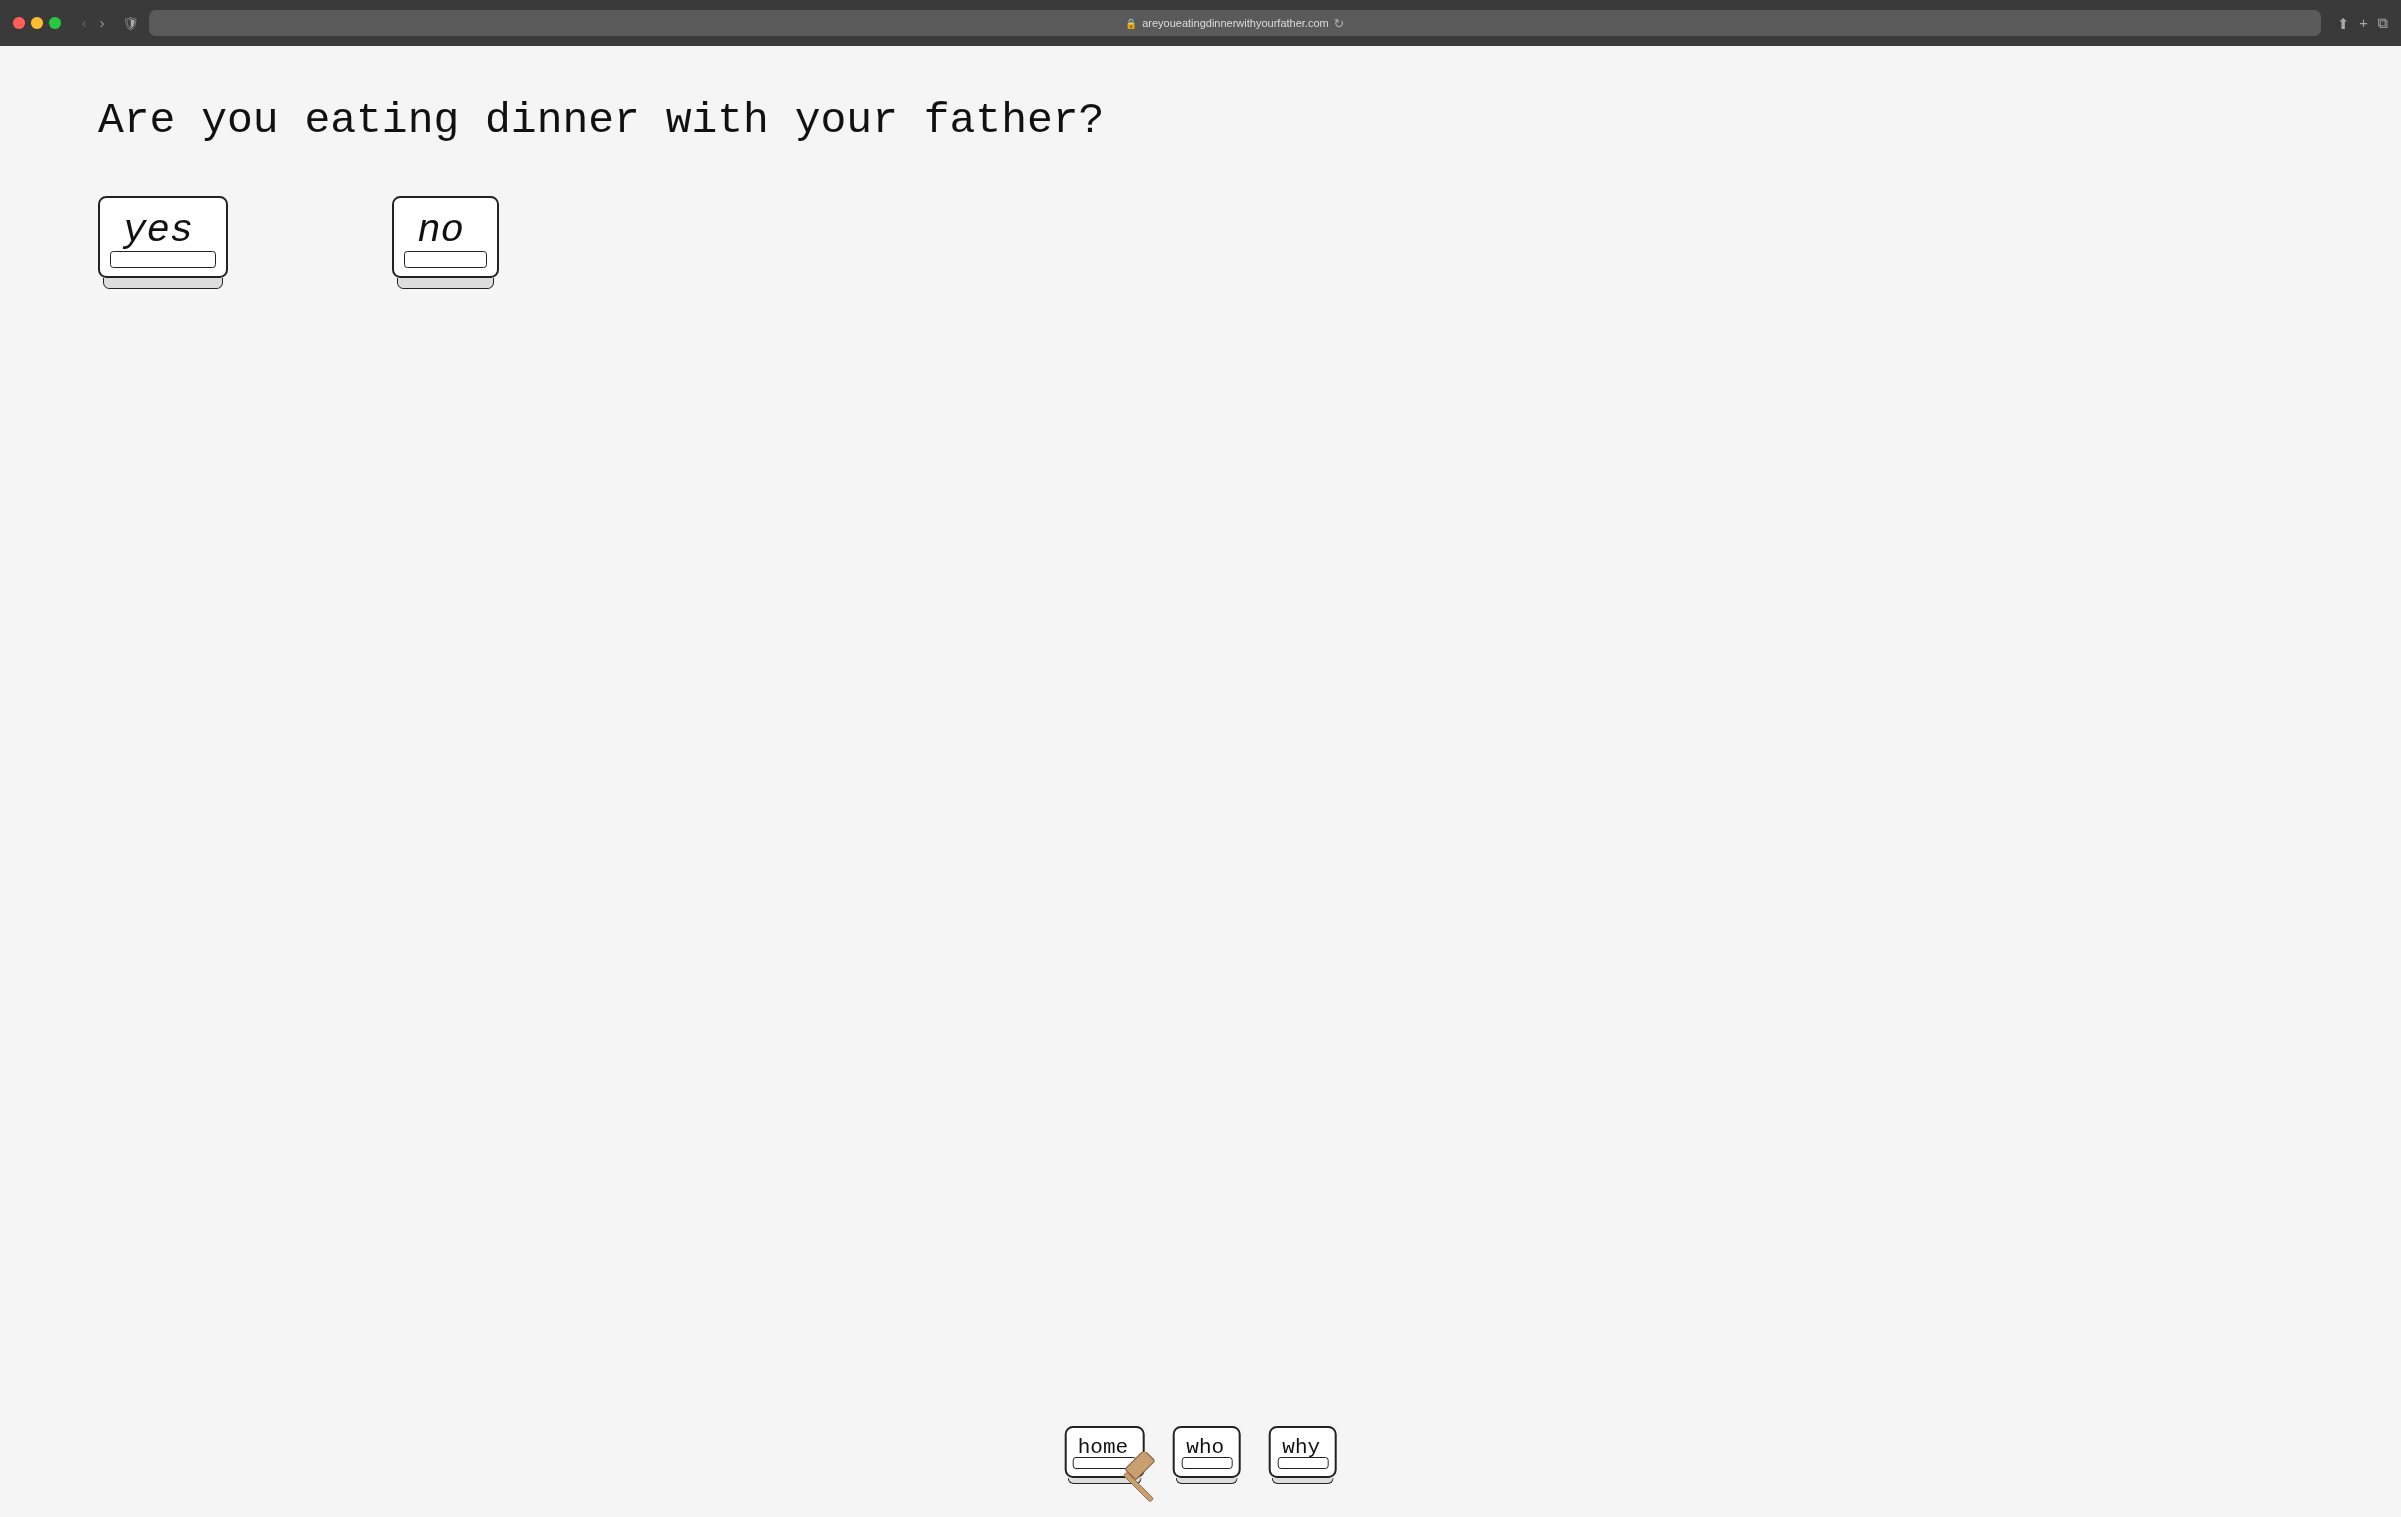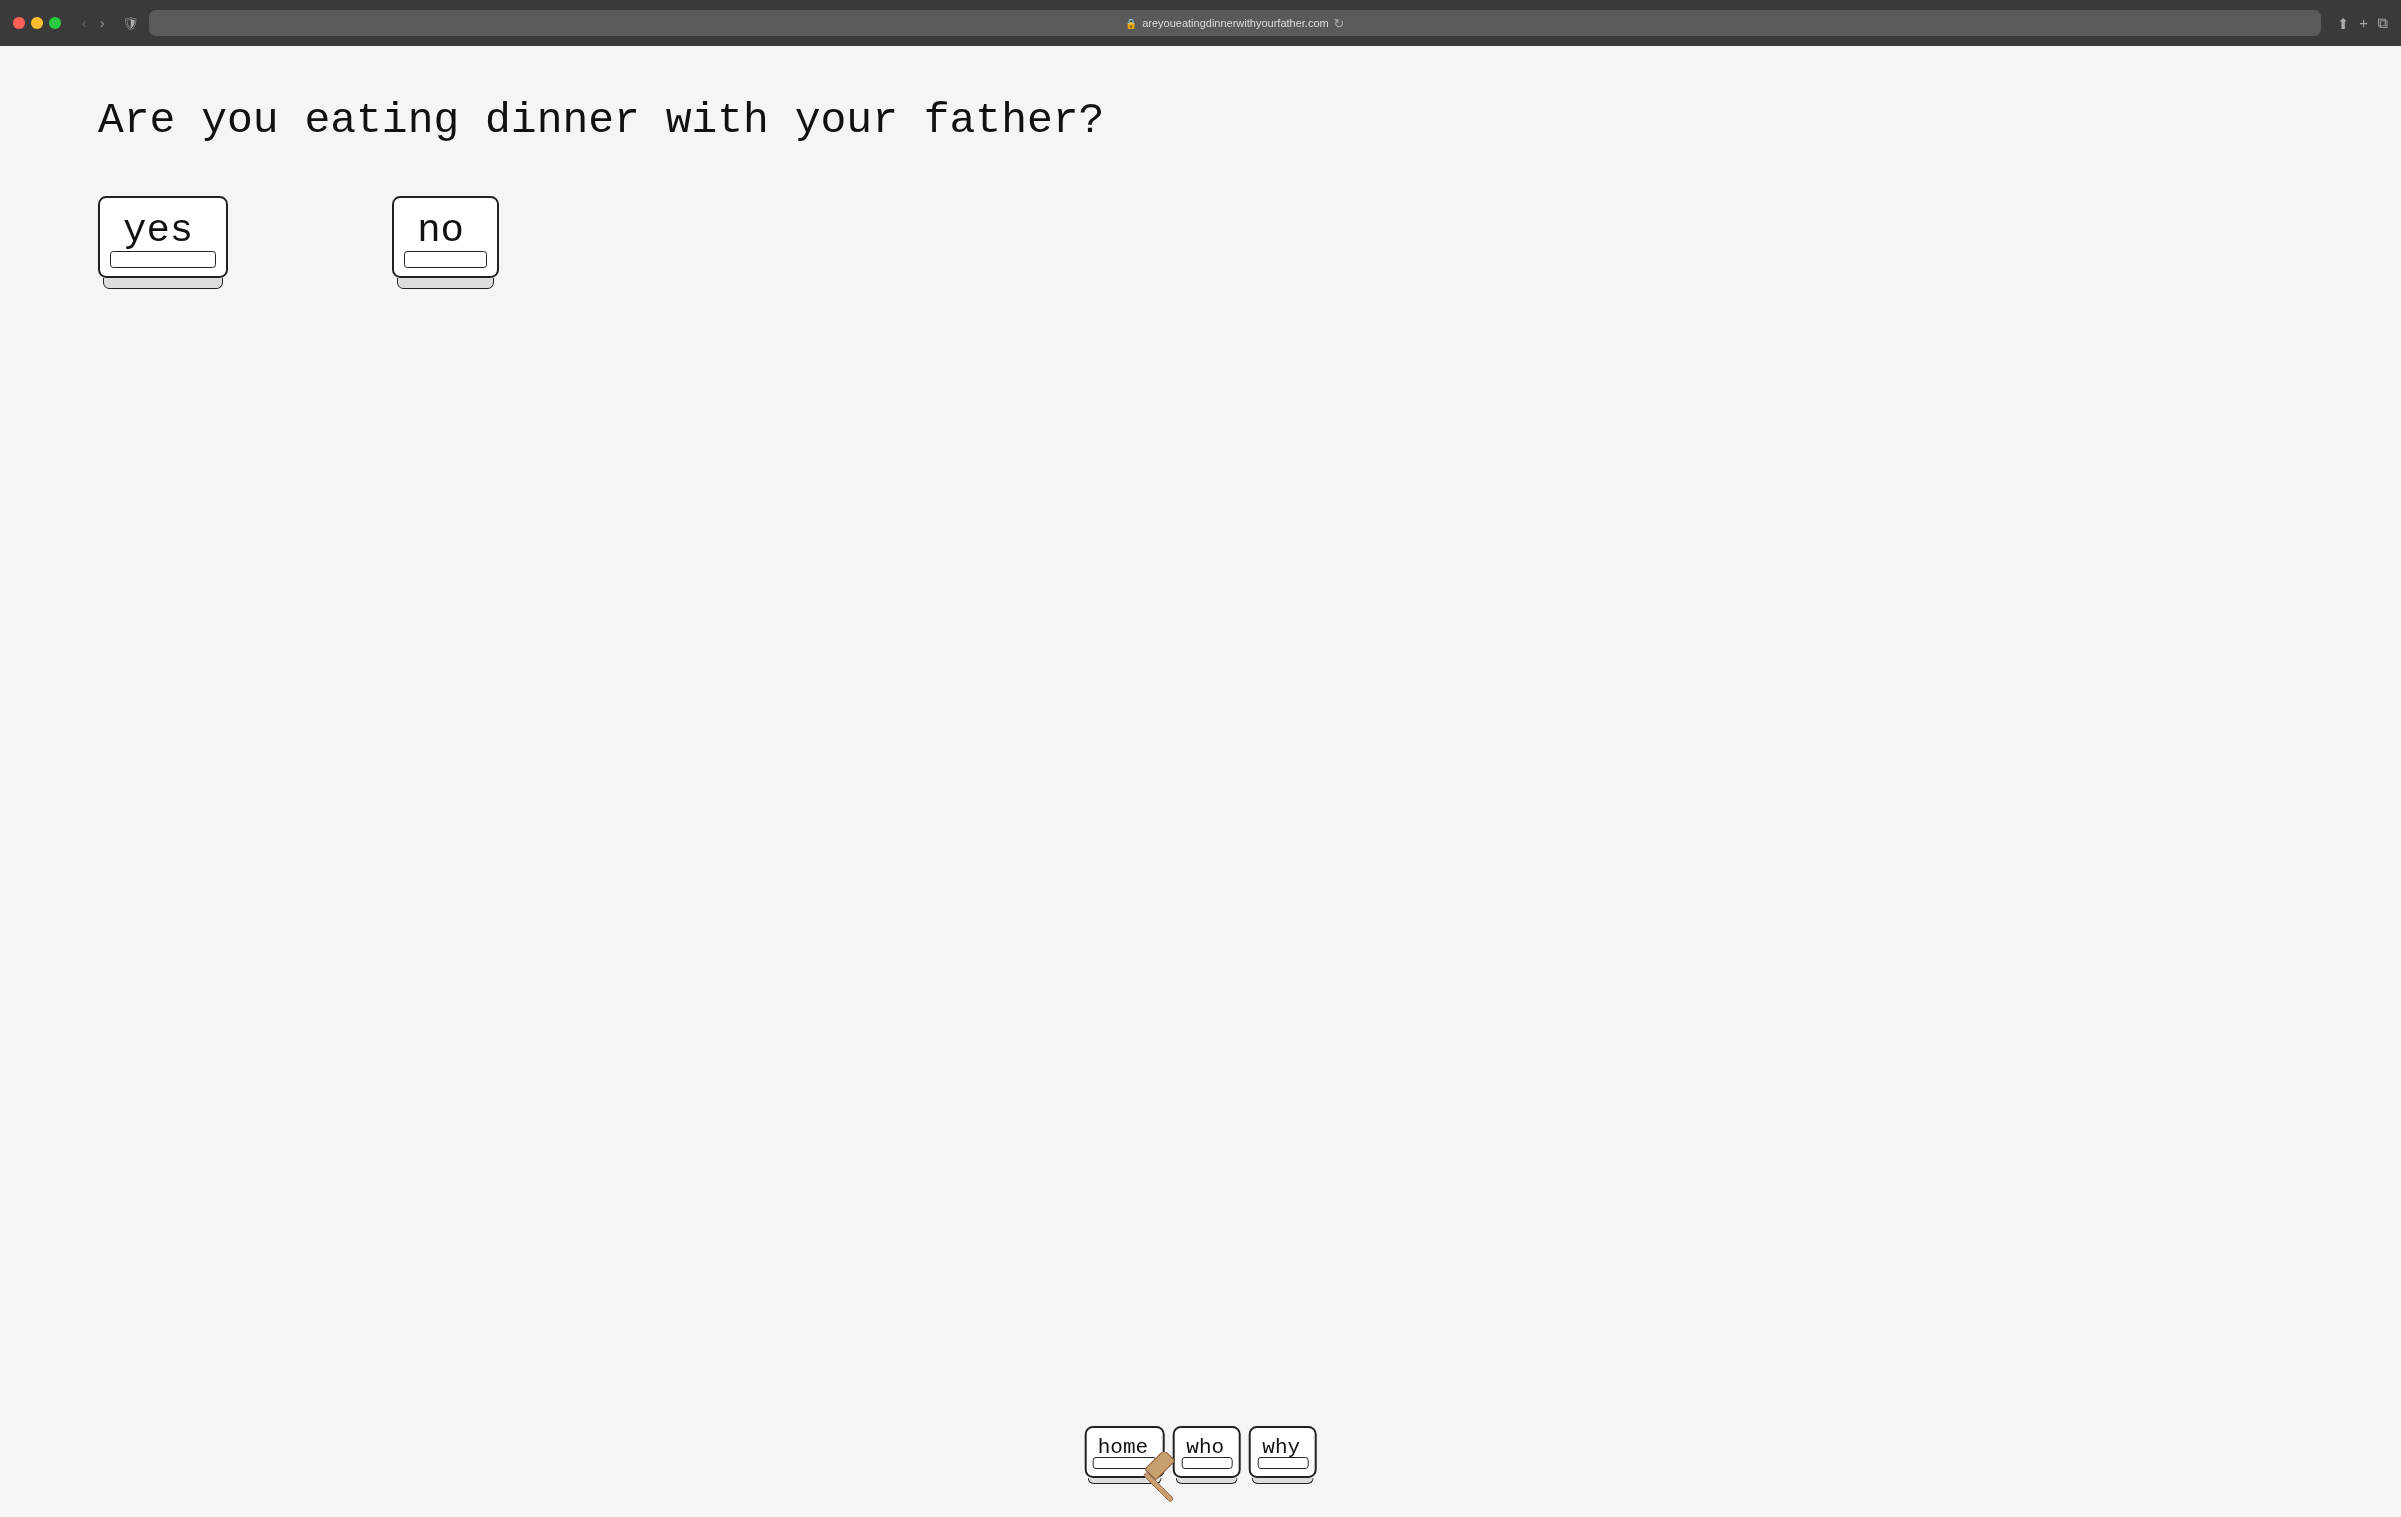--- a/index.html
+++ b/index.html
@@ -180,20 +180,21 @@
       border: 1.6px solid #222;
       border-top: none;
       border-radius: 0 0 6.5px 6.5px;
       margin: 0 3.3px;
     }
 
     
     .key-large .key-top {
       padding: 14.7px 33px 24.6px 23px;
       min-width: 98px;
+      font-style: italic;
     }
 
     .key-large .key-top::after {
       bottom: 8.2px;
       left: 9.8px;
       right: 9.8px;
       height: 14.7px;
     }
 
     .key-large .key-label {
@@ -205,21 +206,21 @@
       margin: 0 4.9px;
     }
 
     
     .bottom-nav {
       position: absolute;
       bottom: 33px;
       left: 50%;
       transform: translateX(-50%);
       display: flex;
-      gap: 8px;
+      gap: 28px;
       align-items: flex-end;
     }
 
     .key-small .key-top {
       padding: 8.2px 14.7px 18px 11.5px;
       min-width: 57px;
     }
 
     .key-small .key-top::after {
       bottom: 6.5px;

